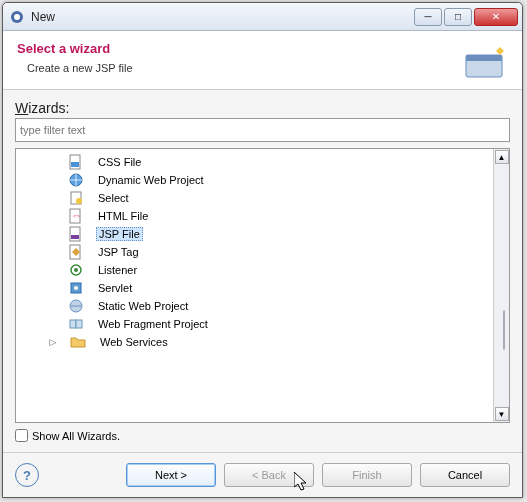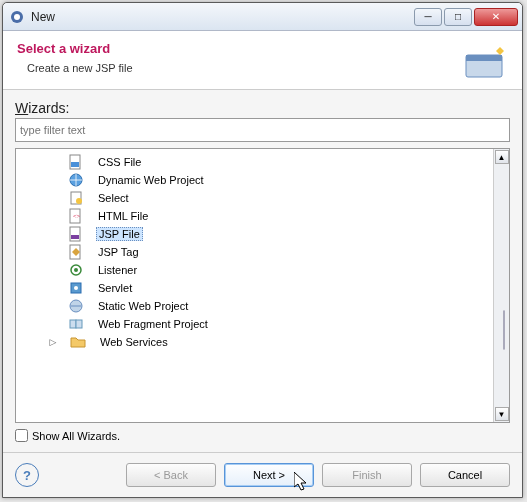--- a/index.html
+++ b/index.html
@@ -202,22 +202,22 @@
 
     <div class="check-row">
       <input type="checkbox" style="">
       <span>Show All Wizards.</span>
     </div>
   </div>
 
   <div class="footer">
     <div class="help">?</div>
     <div class="spacer"></div>
+    <button class="btn default">Next &gt;</button>
     <button class="btn" disabled="">&lt; Back</button>
-    <button class="btn default">Next &gt;</button>
     <button class="btn" disabled="">Finish</button>
     <button class="btn">Cancel</button>
   </div>
 </div>
 
 <svg class="cursor" width="18" height="22">
     <polygon points="0,0 0,15 4,12 7,18 10,17 7,11 12,11" fill="#fff" stroke="#000" stroke-width="1"></polygon>
   </svg>
 
 </body></html>

